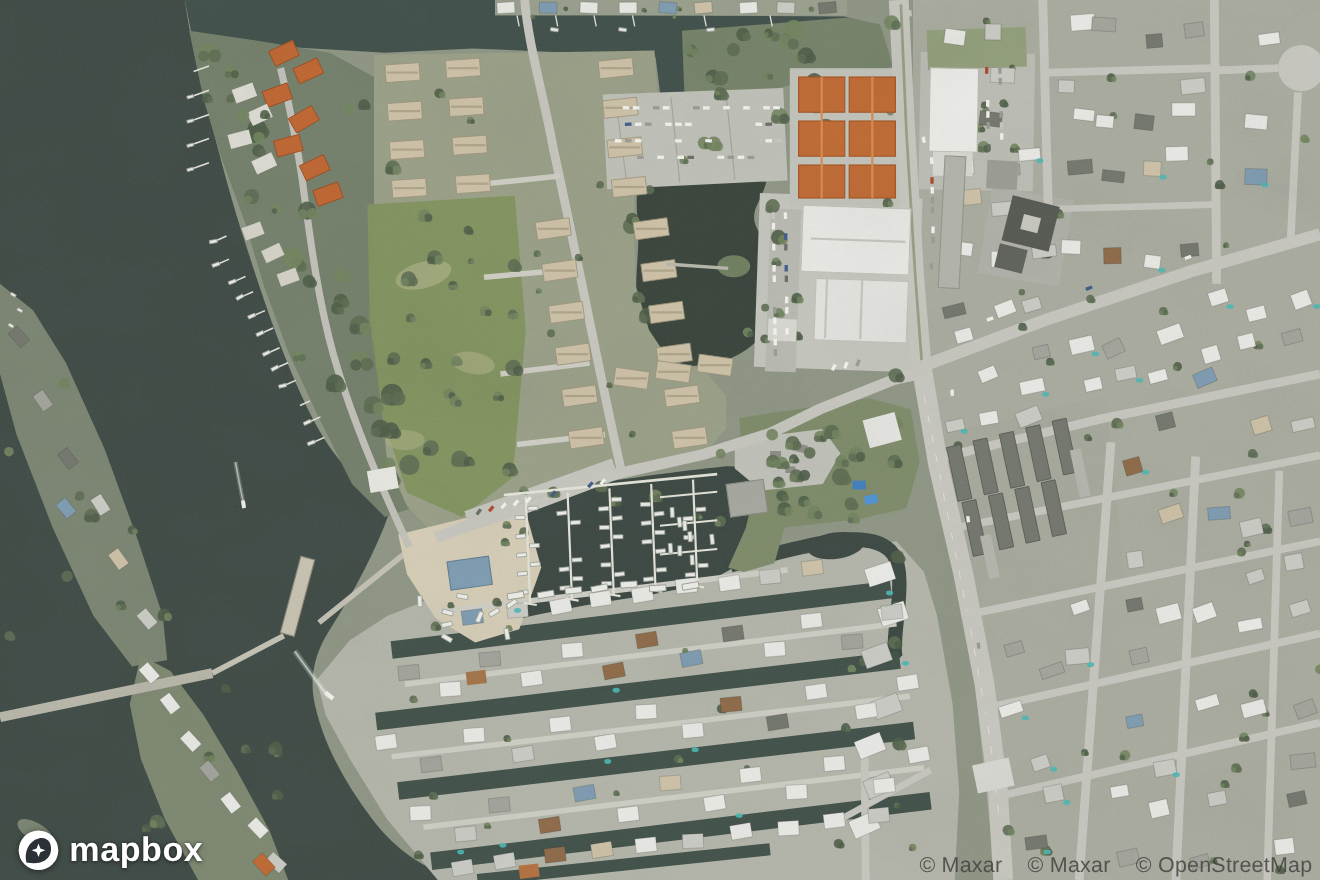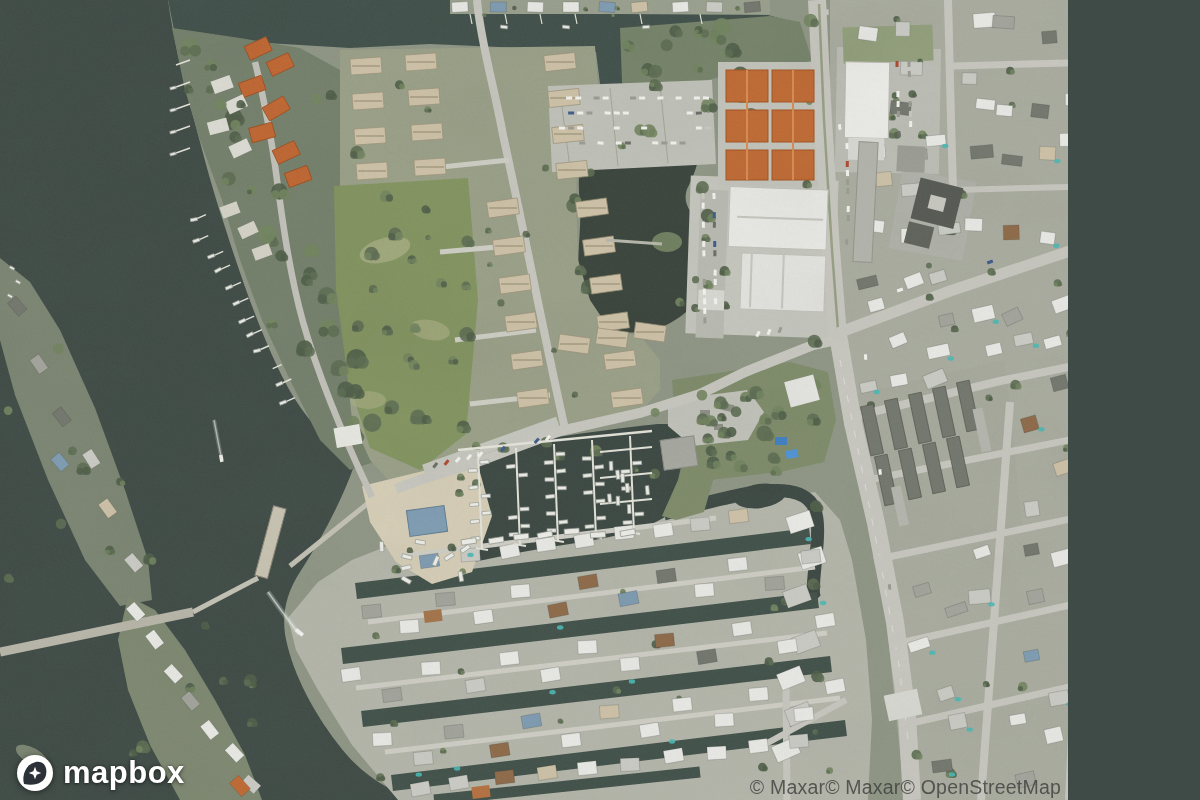--- a/index.html
+++ b/index.html
@@ -1,23 +1,23 @@
 <!DOCTYPE html>
 <html><head>
 <meta charset="utf-8">
 <style>
   html,body{margin:0;padding:0;width:1200px;height:800px;background:#3f4b46;overflow:hidden;}
-  .map{position:relative;width:1068px;height:800px;overflow:hidden;font-family:"Liberation Sans",sans-serif;}
+  .map{position:relative;width:1200px;height:800px;overflow:hidden;font-family:"Liberation Sans",sans-serif;}
   .map svg.scene{position:absolute;left:0;top:0;width:1200px;height:800px;display:block;}
   .logo{position:absolute;left:16px;bottom:8px;display:flex;align-items:center;gap:9px;text-decoration:none;cursor:pointer;}
   .logo-badge{width:38px;height:38px;filter:drop-shadow(0 1px 3px rgba(0,0,0,.5));}
   .logo-word{font-family:"Liberation Sans",sans-serif;font-weight:bold;font-size:31px;letter-spacing:.5px;color:#ffffff;
     text-shadow:0 1px 4px rgba(0,0,0,.55),0 0 2px rgba(0,0,0,.35);}
   .attribution{position:absolute;right:7px;bottom:1px;font-size:19.5px;color:#3e3e3c;opacity:.8;letter-spacing:.2px;white-space:nowrap;}
-  .attribution span{margin-left:0;cursor:pointer;}
+  .attribution span{margin-left:23px;cursor:pointer;}
 </style>
 </head>
 <body>
 
 <div class="map">
 <svg class="scene" viewBox="0 0 1200 800">
   <defs>
     <filter id="fGrain" x="0" y="0" width="100%" height="100%">
       <feTurbulence type="fractalNoise" baseFrequency="0.9" numOctaves="2" seed="7"></feTurbulence>
       <feColorMatrix type="saturate" values="0"></feColorMatrix>

